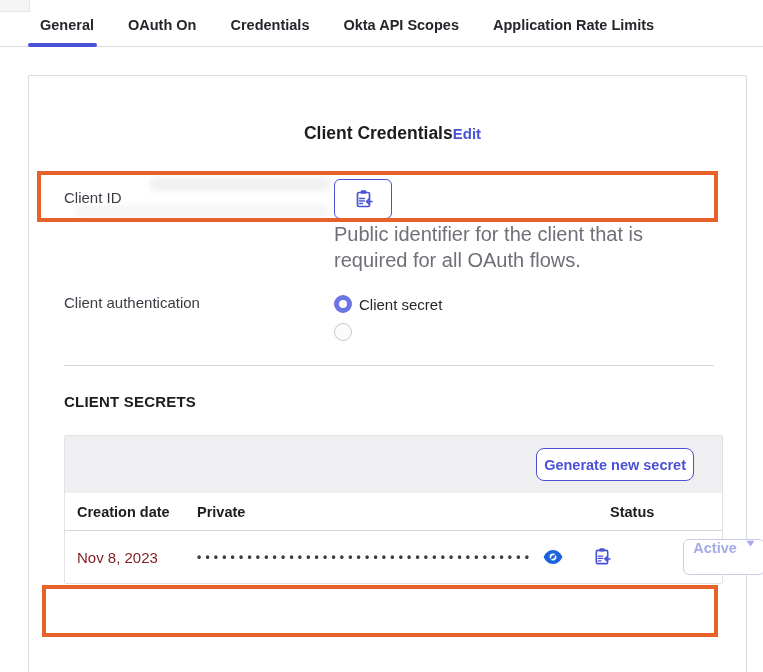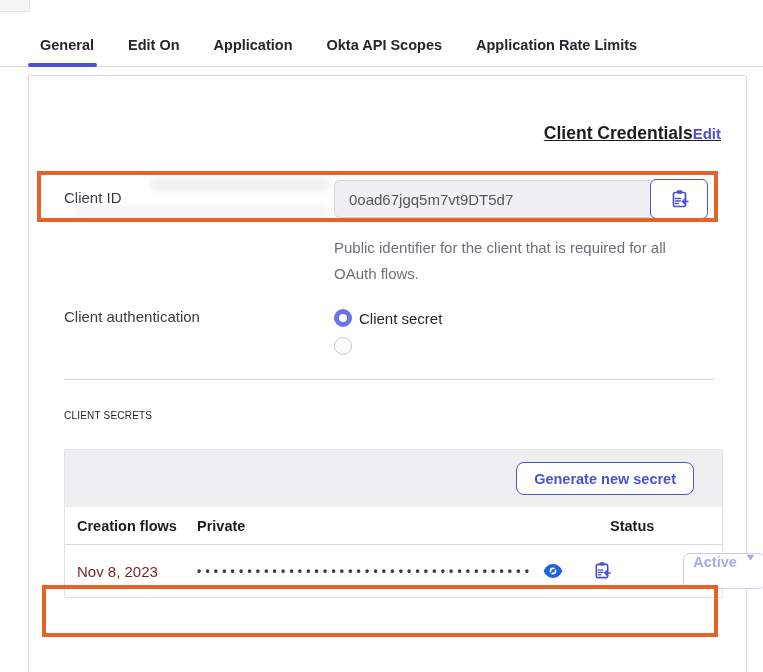--- a/index.html
+++ b/index.html
@@ -6,71 +6,71 @@
   html,body { background:#fff; }
   body { font-family:"Liberation Sans", sans-serif; color:#1d1d21; }
   .page { position:relative; width:763px; height:672px; overflow:hidden; background:#fff; }
 
   
   .corner-artifact { position:absolute; left:0; top:0; width:30px; height:12px;
     background:#f5f5f6; border-right:1px solid #e6e6e8; border-bottom:1px solid #e6e6e8; }
 
   
   .tabbar { position:relative; display:flex; align-items:flex-end; gap:34px;
-    height:55px; padding:0 0 13px 40px; border-bottom:1px solid #dadade;margin-top:12px; }
+    height:47px; padding:0 0 13px 40px; border-bottom:1px solid #dadade; }
   .tab { position:relative; font-size:14.5px; font-weight:700; color:#26262c;
     cursor:pointer; white-space:nowrap; }
   .tab.active::after { content:""; position:absolute; left:-12px; right:-3px; bottom:-14px;
     height:4px; border-radius:2px; background:var(--accent,#4a51d6); }
 
   
   .card { position:absolute; left:28px; top:75px; width:719px; height:610px;
     background:#fff; border:1px solid #d9d9de; border-radius:2px;
     padding:46px 25px 0 35px; }
 
-  .card-header { display:flex; justify-content:flex-end; align-items:center;text-decoration:underline; }
+  .card-header { display:flex; justify-content:center; align-items:center; }
   .card-header h2 { font-size:17.5px; line-height:22px; font-weight:700; color:#1d1d21; }
   .edit-link { font-size:15px; font-weight:700; color:var(--accent,#4a51d6);
     text-decoration:none; cursor:pointer; }
 
   .form-row { display:flex; }
   .form-row .flabel { width:270px; flex:0 0 270px; font-size:15px; color:#3b3b44; padding-top:10px; }
   .form-row .control { flex:1; }
 
   .row-clientid { margin-top:35px; }
   .id-group { display:flex; width:374px; height:40px; }
   .id-group input { flex:1; height:38px; margin-top:1px; border:1px solid #d6d6db;
     border-right:none; border-radius:6px 0 0 6px; background:#f0f0f2; padding:0 14px;
     font-family:"Liberation Sans", sans-serif; font-size:15px; color:#56565e; outline:none; }
   .copy-btn { width:58px; height:40px; background:#fff; border:1px solid var(--accent,#4a51d6);
     border-radius:6px; cursor:pointer; display:flex; align-items:center; justify-content:center; }
-  .help { margin-top:16px; width:360px; font-size:15px; line-height:26px; color:#6f6f78; }
+  .help { margin-top:2px; width:360px; font-size:20px; line-height:26px; color:#6f6f78; }
 
   .row-auth { margin-top:18px; }
   .row-auth .flabel, .row-pkce .flabel { padding-top:3px; }
   .option-line { display:flex; align-items:center; gap:7px; height:26px; cursor:pointer; }
   .option-line + .option-line { margin-top:2px; }
   .option-line .optlabel { font-size:15px; color:#26262c; }
   .radio { width:18px; height:18px; border-radius:50%; background:#fbfbfc;
     border:1px solid #c9c9cf; flex:0 0 18px; }
   .radio.checked { border:5px solid #6b74e4; background:#fff; }
   .chkcircle { width:18px; height:18px; border-radius:50%; background:#ececee;
     border:1px solid #d9d9de; flex:0 0 18px; }
   .row-pkce { margin-top:18px; }
 
   .divider { margin-top:20px; border:none; border-top:1px solid #d8d8dc; width:650px; }
 
-  .secrets-heading { margin-top:26px; font-size:10px; line-height:19px; font-weight:400;
+  .secrets-heading { margin-top:26px; font-size:15px; line-height:19px; font-weight:700;
     letter-spacing:.2px; color:#1d1d21; }
 
   
   .secrets-table { margin-top:24px; width:659px; border:1px solid #e2e2e6; border-radius:2px; }
   .table-toolbar { height:57px; background:#efeff1; display:flex; align-items:center;
     justify-content:flex-end; padding-right:28px; }
-  .generate-btn { height:33px; padding:0 17px; background:#fff; color:var(--accent,#4a51d6);
+  .generate-btn { height:33px; padding:0 7px; background:#fff; color:var(--accent,#4a51d6);
     border:1px solid var(--accent,#4a51d6); border-radius:8px; font-family:"Liberation Sans",sans-serif;
     font-size:14.5px; font-weight:700; cursor:pointer; }
   .thead { display:flex; align-items:center; height:38px; padding-left:12px;
     border-bottom:1px solid #d8d8dc; background:#fff; }
   .th { font-size:14.5px; font-weight:700; color:#1d1d21; }
   .trow { display:flex; align-items:center; height:52px; padding-left:12px; background:#fff; }
   .col-date { width:120px; flex:0 0 120px; }
   .col-secret { flex:1; display:flex; align-items:center; padding-right:28px; }
   .col-status { width:112px; flex:0 0 112px; }
   .td.col-date { font-size:15px; color:#7f1d1d; }
@@ -99,38 +99,37 @@
 </style>
 </head>
 <body>
 
 <div class="page">
 
   <div class="corner-artifact"></div>
 
   <nav class="tabbar">
     <div class="tab active">General</div>
-    <div class="tab">Edit On</div>
-    <div class="tab">Application</div>
+    <div class="tab">OAuth On</div>
+    <div class="tab">Credentials</div>
     <div class="tab">Okta API Scopes</div>
     <div class="tab">Application Rate Limits</div>
   </nav>
 
   <div class="card">
 
     <div class="card-header">
       <h2>Client Credentials</h2>
       <a class="edit-link">Edit</a>
     </div>
 
     <div class="form-row row-clientid">
       <div class="flabel">Client ID</div>
       <div class="control">
         <div class="id-group">
-          <input readonly="" value="0oad67jgq5m7vt9DT5d7" style="">
           <button class="copy-btn">
             <span style="display:flex">
               <svg width="19" height="21" viewBox="0 0 19 21" fill="none">
                 <rect x="3.5" y="3.5" width="12" height="14" rx="1.5" stroke="#4a51d6" stroke-width="1.7"></rect>
                 <rect x="6.8" y="1.2" width="5.4" height="3.6" rx="1" fill="#4a51d6"></rect>
                 <path d="M5.5 9.5h5M5.5 12h5M5.5 14.5h3" stroke="#4a51d6" stroke-width="1.3" stroke-linecap="round"></path>
                 <path d="M18 12.5h-5.5m0 0 2.2-2.2m-2.2 2.2 2.2 2.2" stroke="#4a51d6" stroke-width="1.6" stroke-linecap="round" stroke-linejoin="round"></path>
               </svg>
             </span>
           </button>
@@ -155,21 +154,21 @@
 
     <hr class="divider">
 
     <h3 class="secrets-heading">CLIENT SECRETS</h3>
 
     <div class="secrets-table">
       <div class="table-toolbar">
         <button class="generate-btn">Generate new secret</button>
       </div>
       <div class="thead">
-        <div class="th col-date">Creation flows</div>
+        <div class="th col-date">Creation date</div>
         <div class="th col-secret">Private</div>
         <div class="th col-status">Status</div>
       </div>
       <div class="trow">
         <div class="td col-date">Nov 8, 2023</div>
         <div class="td col-secret">
           <span class="dots">••••••••••••••••••••••••••••••••••••••••</span>
           <button class="eye-btn">
             <span style="display:flex">
               <svg width="20" height="16" viewBox="0 0 20 16" fill="none">

